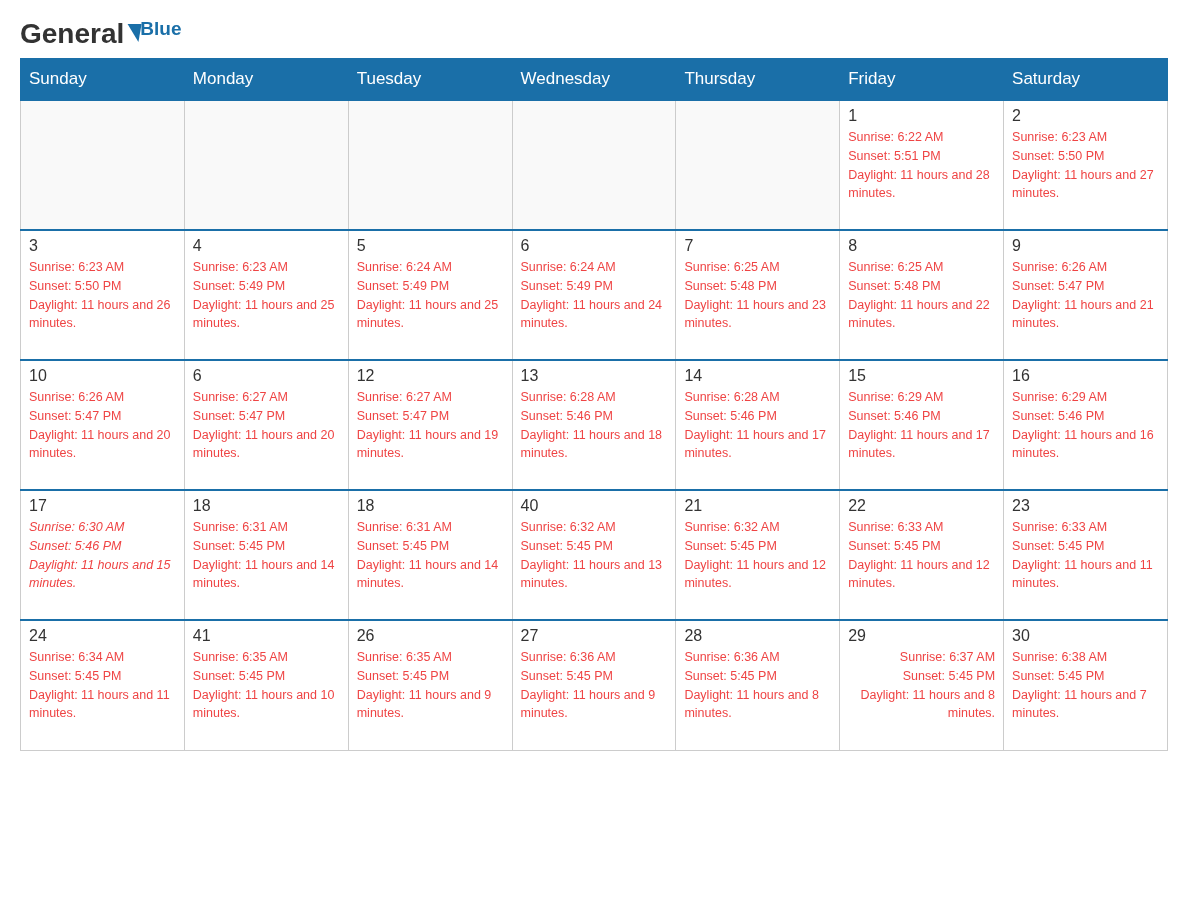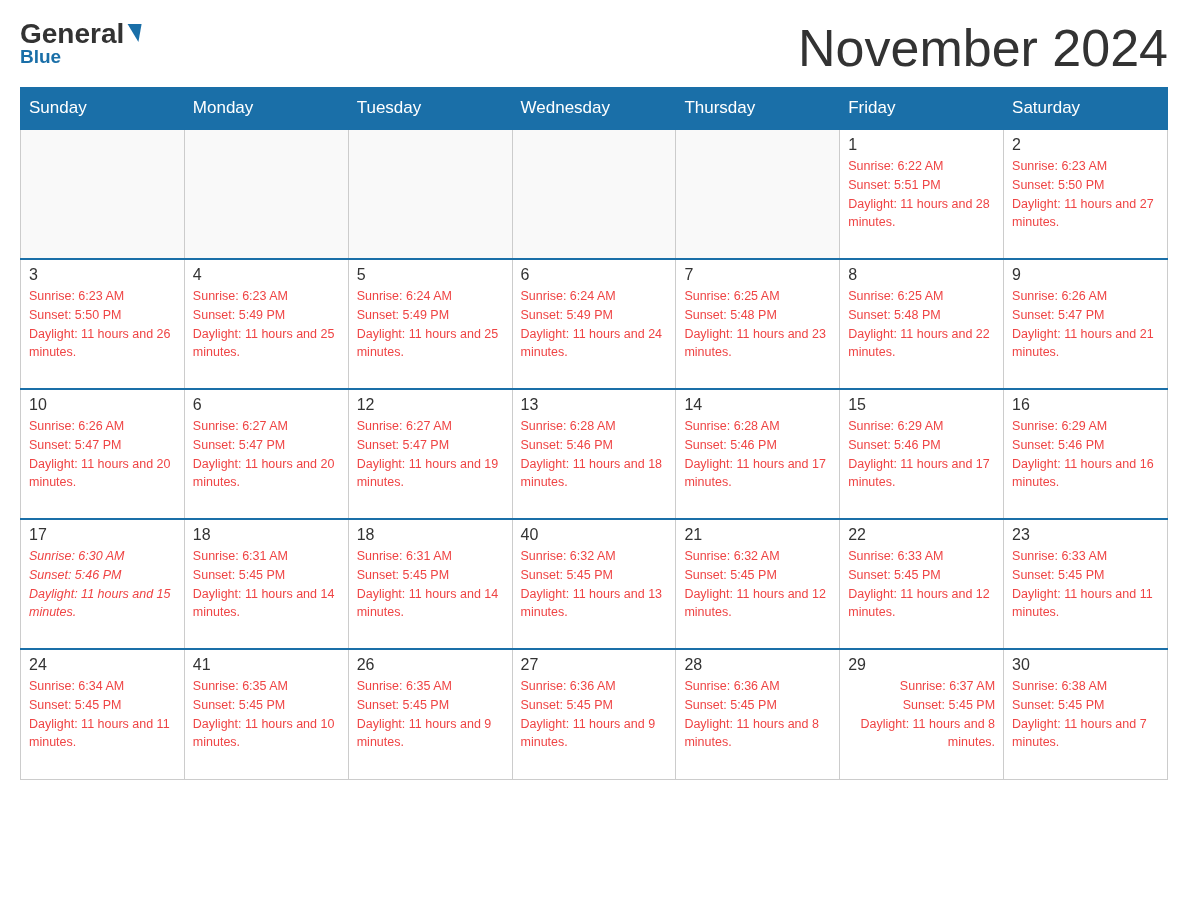--- a/index.html
+++ b/index.html
@@ -11,21 +11,21 @@
       min-height: 918px;
     }
     .header {
       display: flex;
       justify-content: space-between;
       align-items: flex-start;
       margin-bottom: 10px;
     }
     .logo {
       display: flex;
-      flex-direction: column;
+      flex-direction: row;
       align-items: flex-start;
     }
     .logo-text {
       display: flex;
       align-items: center;
       font-size: 28px;
       font-weight: bold;
       color: #333;
       line-height: 1;
     }
@@ -107,21 +107,20 @@
 
 <div class="header">
   <div class="logo">
     <div class="logo-text">
       <span class="logo-general">General</span>
       <span class="logo-arrow"></span>
     </div>
     <span class="logo-blue">Blue</span>
   </div>
   <div class="title-section">
-    <div class="month-year">November 2024</div>
   </div>
 </div>
 
 <table class="calendar">
   <thead>
     <tr>
     <th>Sunday</th>
         <th>Monday</th>
         <th>Tuesday</th>
         <th>Wednesday</th>

